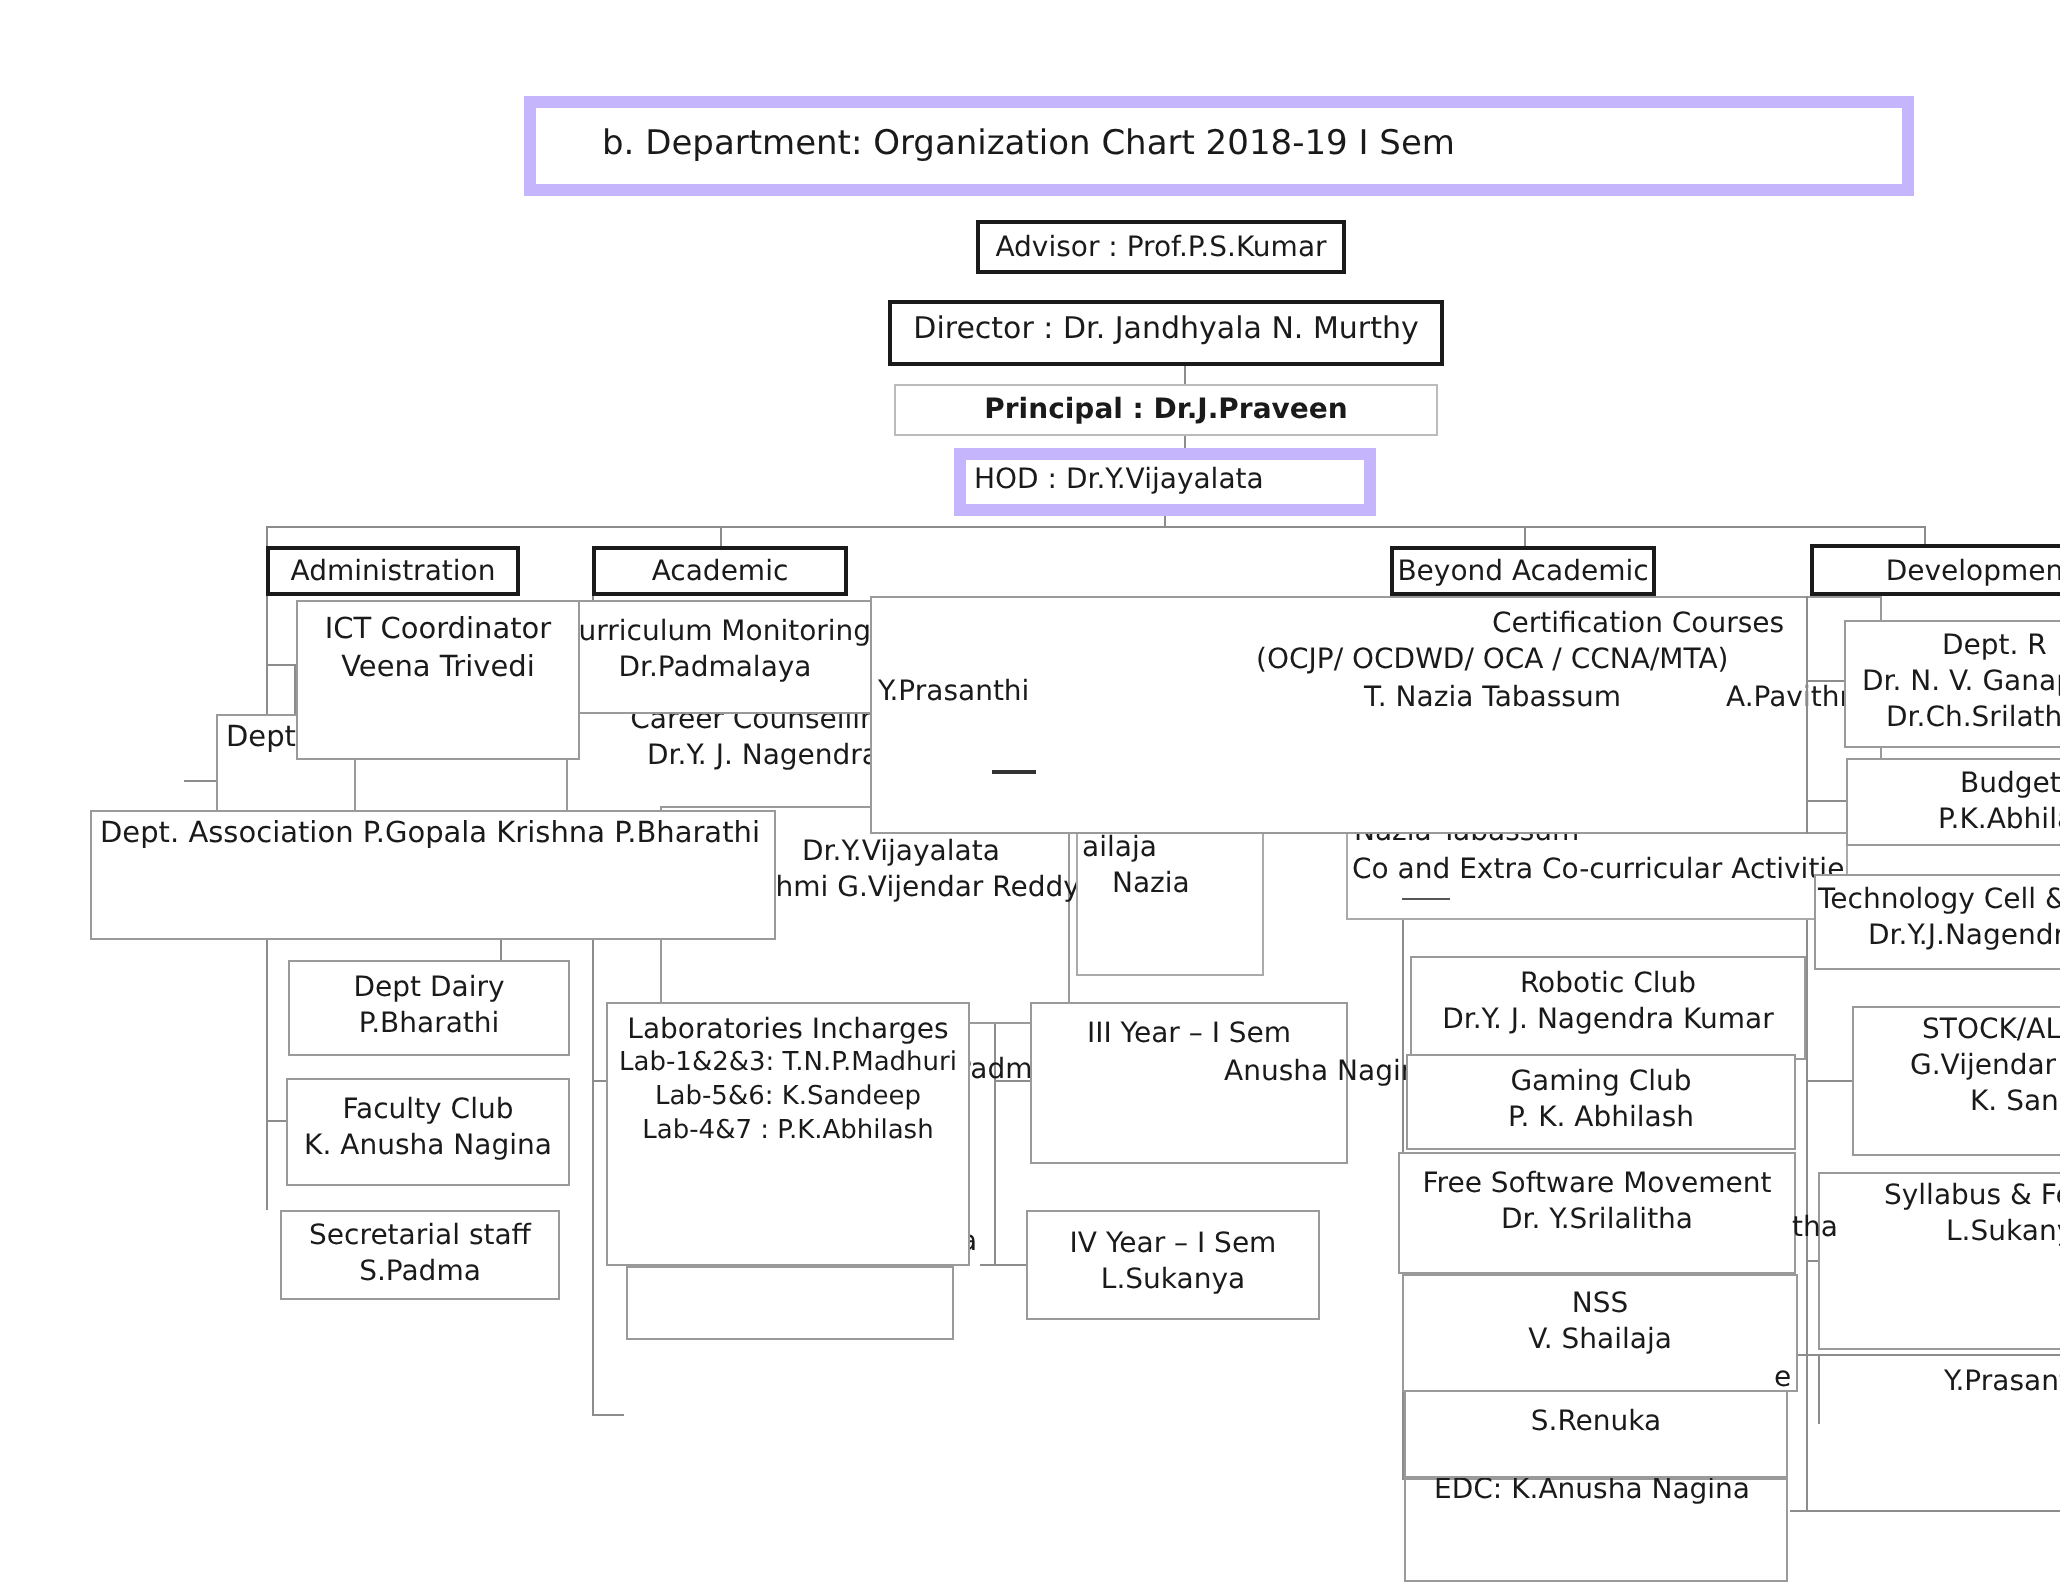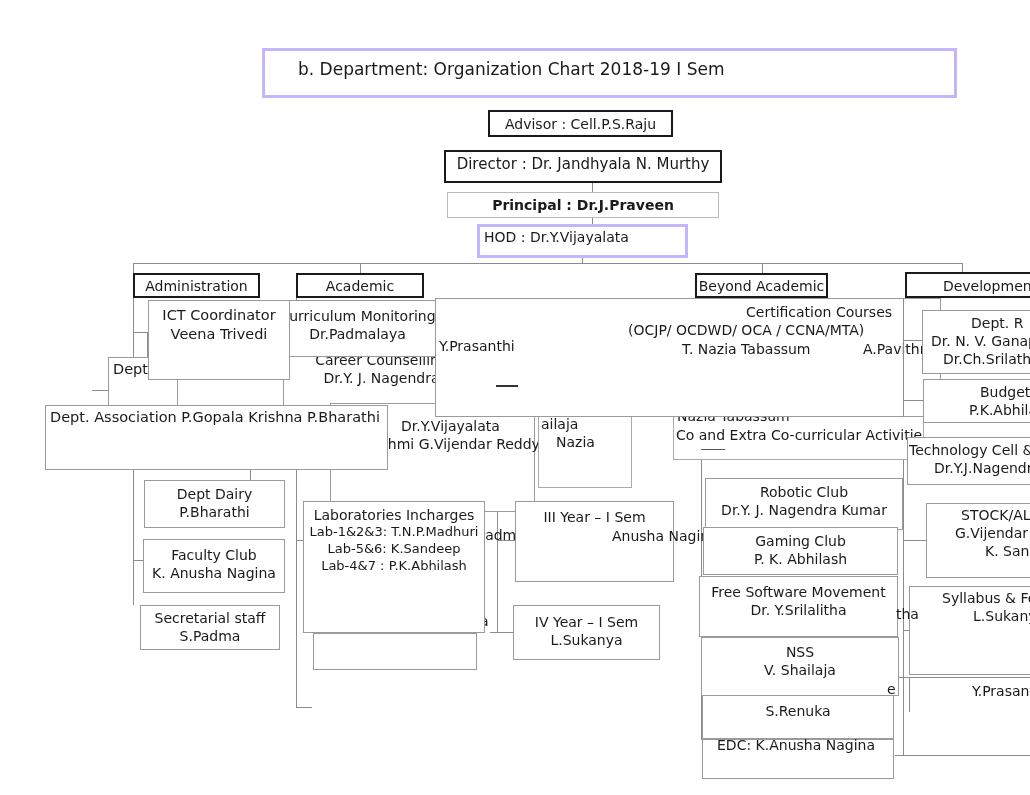--- a/index.html
+++ b/index.html
@@ -1,21 +1,21 @@
 <!DOCTYPE html>
 <html><head>
 <meta charset="utf-8">
 <style>
   html,body{margin:0;padding:0;background:#fff;}
   #page{position:relative;width:1030px;height:795px;background:#fff;overflow:hidden;
         font-family:"DejaVu Sans","Liberation Sans",sans-serif;color:#1a1a1a;}
   .bx{position:absolute;background:#fff;border:1px solid #9a9a9a;box-sizing:border-box;
       text-align:center;font-size:13.5px;line-height:1.3;}
   .bdk{border:2px solid #1a1a1a;}
-  .bdk3{border:3px solid #c4b5fd;}
+  .bdk3{border:6px solid #c4b5fd;}
   .ln{display:block;}
   .abs{position:absolute;white-space:nowrap;}
   .nw{white-space:nowrap;}
   .left{text-align:left;}
   .fs14{font-size:14px;}
   .fs145{font-size:14.5px;}
   .fs13{font-size:13px;}
   .cn{position:absolute;background:#8c8c8c;}
   .z0{z-index:0}.z1{z-index:1}.z2{z-index:2}.z3{z-index:3}.z4{z-index:4}.z5{z-index:5}.z6{z-index:6}.z7{z-index:7}
 </style>
@@ -53,21 +53,21 @@
   <div class="cn z0" style="left:903px;top:630px;width:6px;height:1px"></div>
   <div class="cn z0" style="left:836px;top:677px;width:194px;height:1px"></div>
   <div class="cn z0" style="left:895px;top:755px;width:135px;height:1px"></div>
   <div class="cn z0" style="left:909px;top:677px;width:1px;height:35px"></div>
 
   <div class="bx bdk3 z5 left" style="left:262px;top:48px;width:695px;height:50px;padding:7px 0 0 33px;font-size:17px">
     <span class="nw">b. Department:  Organization Chart 2018-19 I Sem</span>
   </div>
 
   <div class="bx bdk z5 fs14" style="left:488px;top:110px;width:185px;height:27px;padding-top:3px">
-    <span>Advisor : Cell.P.S.Raju</span>
+    <span>Advisor : Prof.P.S.Kumar</span>
   </div>
 
   <div class="bx bdk z5" style="left:444px;top:150px;width:278px;height:33px;padding-top:3px;font-size:15px">
     <span>Director : Dr. Jandhyala N. Murthy</span>
   </div>
 
   <div class="bx z5 fs14" style="left:447px;top:192px;width:272px;height:26px;padding-top:3px;border-color:#bbb;font-weight:bold">
     <span>Principal : Dr.J.Praveen</span>
   </div>
 
@@ -191,21 +191,21 @@
 
   <div class="bx z6 fs14" style="left:701px;top:637px;width:198px;height:59px;padding-top:5px">
     <span class="ln">NSS</span>
     <span class="ln">V. Shailaja</span>
   </div>
 
   <div class="bx z5 fs14" style="left:702px;top:677px;width:192px;height:62px;padding-top:24px">
     <span class="ln">S.Renuka</span>
   </div>
 
-  <div class="bx z4 fs14" style="left:702px;top:739px;width:192px;height:40px;overflow:visible">
+  <div class="bx z4 fs14" style="left:702px;top:739px;width:192px;height:52px;overflow:visible">
     <span class="abs fs14" style="left:14px;top:-4px">EDC: K.Anusha Nagina</span>
   </div>
 
   <div class="bx z5 left fs14" style="left:922px;top:310px;width:150px;height:64px;padding-top:3px">
     <span class="ln nw" style="padding-left:48px">Dept. R</span>
     <span class="ln nw" style="padding-left:8px">Dr. N. V. Ganapathi</span>
     <span class="ln nw" style="padding-left:20px">Dr.Ch.Srilatha</span>
   </div>
 
   <div class="bx z5 left fs14" style="left:923px;top:379px;width:150px;height:44px;padding-top:3px">

